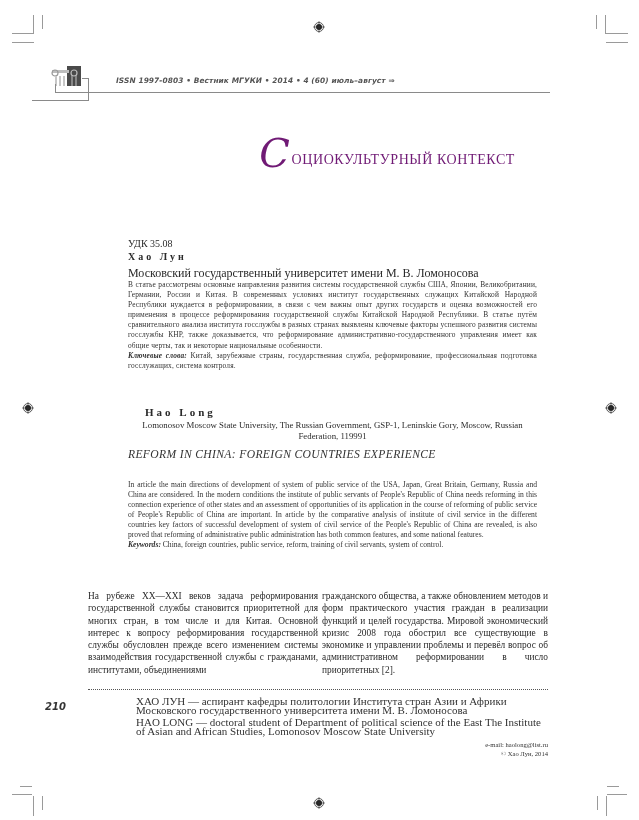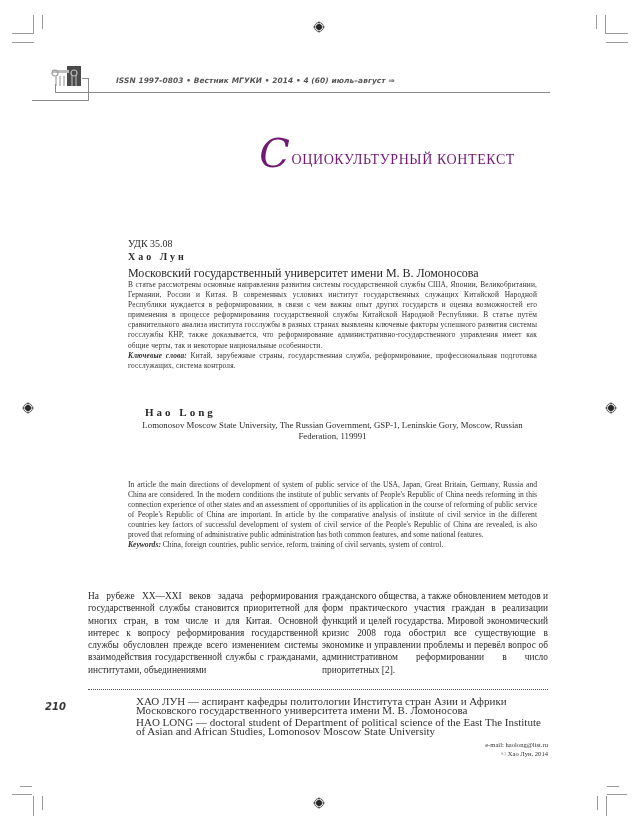--- a/index.html
+++ b/index.html
@@ -123,20 +123,21 @@
 
 <div class="abs abstract abstract-ru">
   <span>В статье рассмотрены основные направления развития системы государственной службы США, Японии, Великобритании, Германии, России и Китая. В современных условиях институт государственных служащих Китайской Народной Республики нуждается в реформировании, в связи с чем важны опыт других государств и оценка возможностей его применения в процессе реформирования государственной службы Китайской Народной Республики. В статье путём сравнительного анализа института госслужбы в разных странах выявлены ключевые факторы успешного развития системы госслужбы КНР, также доказывается, что реформирование административно-государственного управления имеет как общие черты, так и некоторые национальные особенности.</span><br>
   <span class="kw">Ключевые слова:</span><span> Китай, зарубежные страны, государственная служба, реформирование, профессиональная подготовка госслужащих, система контроля.</span>
 </div>
 
 <div class="abs author-en">Hao Long</div>
 <div class="abs affil-en">Lomonosov Moscow State University, The Russian Government, GSP-1, Leninskie Gory, Moscow, Russian Federation, 119991</div>
 
 <div class="abs title-en">
+  <div>REFORM IN CHINA: FOREIGN COUNTRIES EXPERIENCE</div>
 </div>
 
 <div class="abs abstract abstract-en">
   <span>In article the main directions of development of system of public service of the USA, Japan, Great Britain, Germany, Russia and China are considered. In the modern conditions the institute of public servants of People's Republic of China needs reforming in this connection experience of other states and an assessment of opportunities of its application in the course of reforming of public service of People's Republic of China are important. In article by the comparative analysis of institute of civil service in the different countries key factors of successful development of system of civil service of the People's Republic of China are revealed, is also proved that reforming of administrative public administration has both common features, and some national features.</span><br>
   <span class="kw">Keywords:</span><span> China, foreign countries, public service, reform, training of civil servants, system of control.</span>
 </div>
 
 <div class="col col-left">На рубеже XX—XXI веков задача реформирования государственной службы становится приоритетной для многих стран, в том числе и для Китая. Основной интерес к вопросу реформирования государственной службы обусловлен прежде всего изменением системы взаимодействия государственной службы с гражданами, институтами, объединениями</div>
 <div class="col col-right">гражданского общества, а также обновлением методов и форм практического участия граждан в реализации функций и целей государства. Мировой экономический кризис 2008 года обострил все существующие в экономике и управлении проблемы и перевёл вопрос об административном реформировании в число приоритетных [2].</div>
 <div class="dotline"></div>

